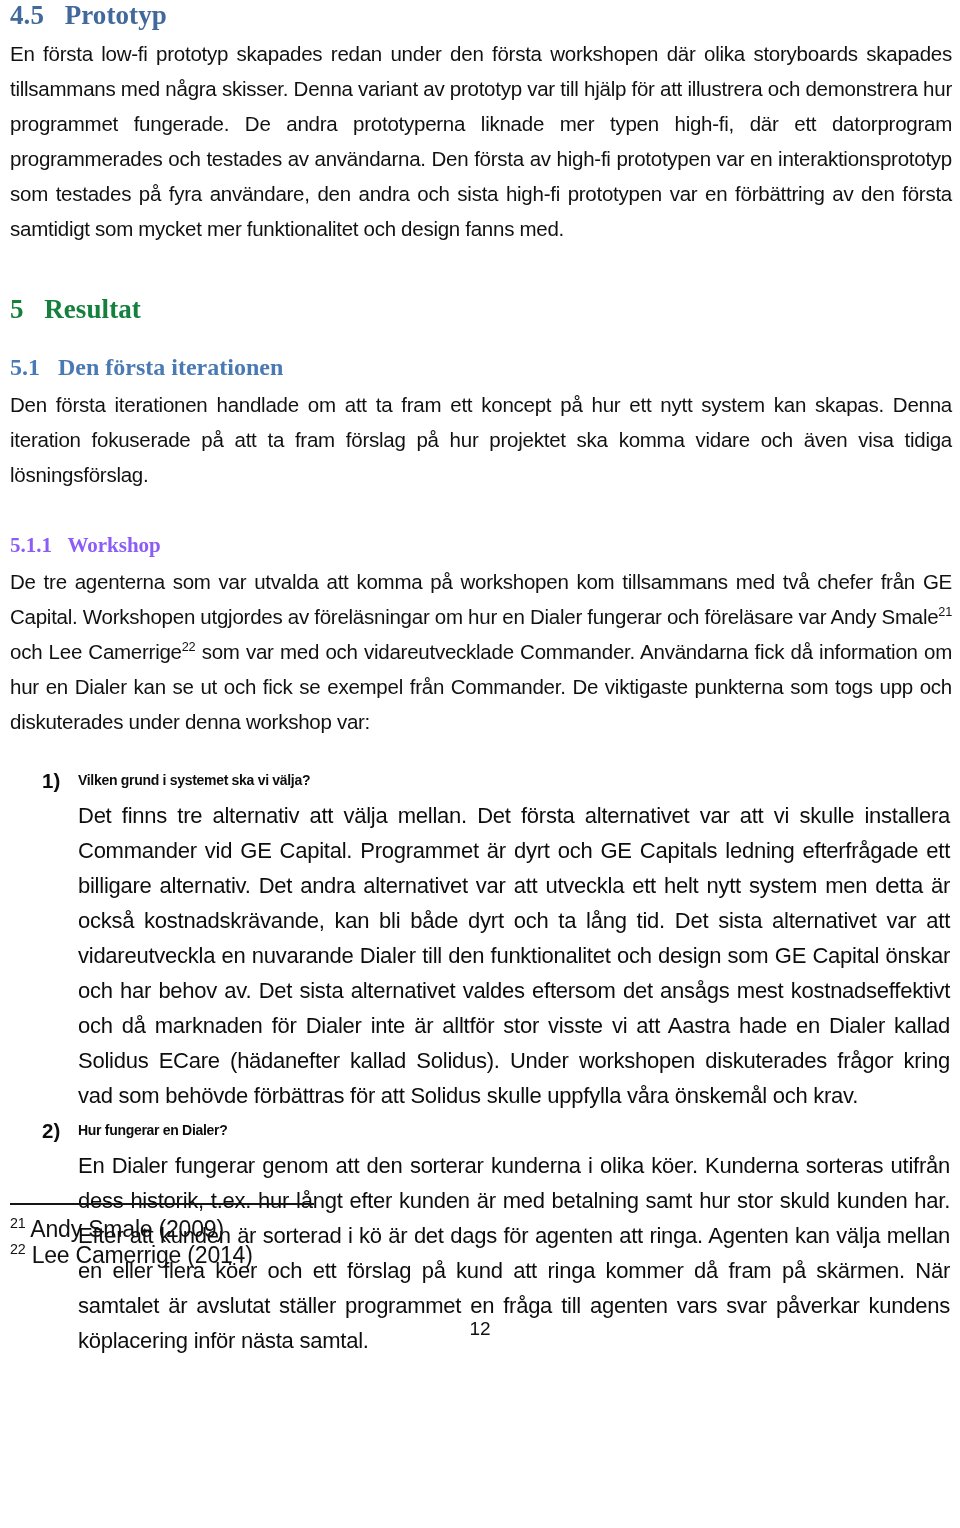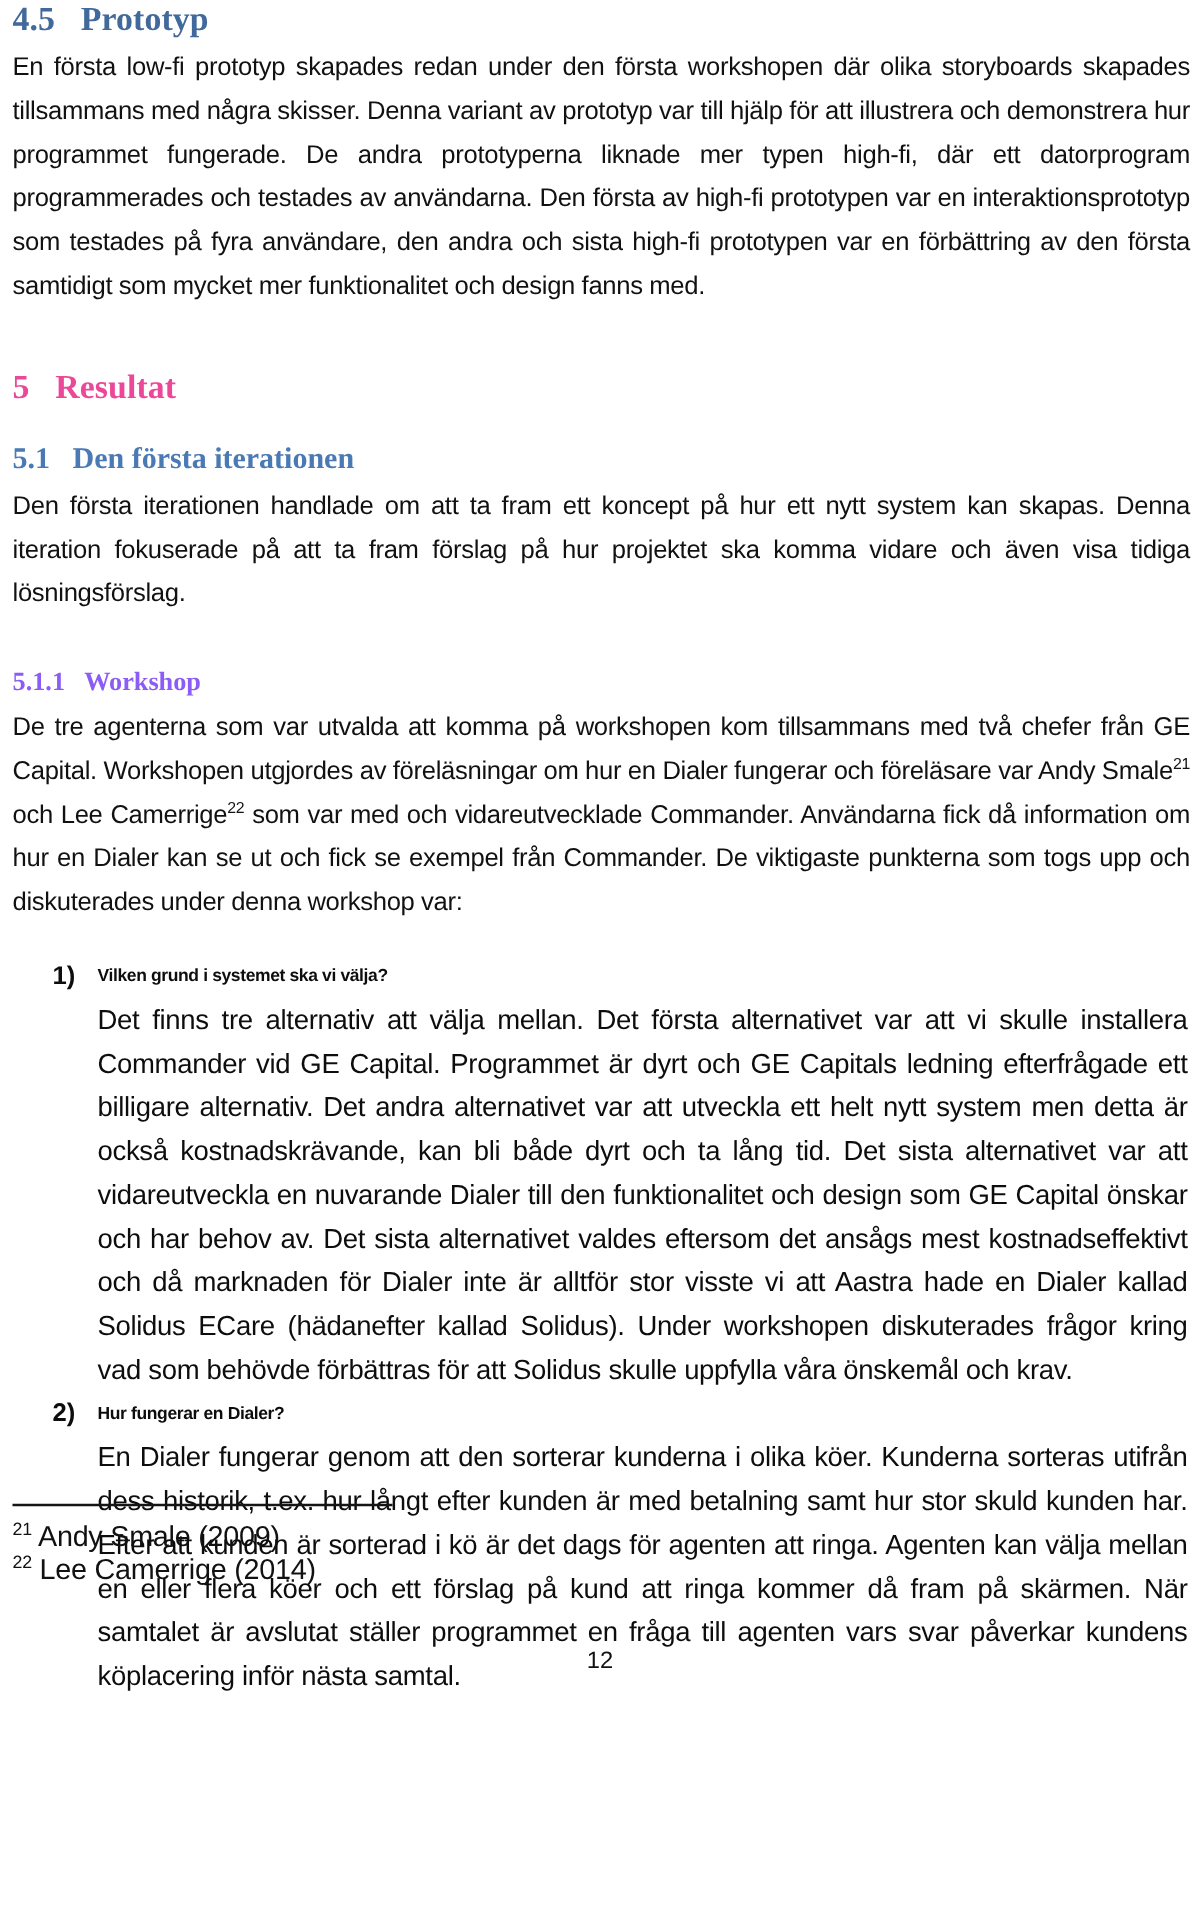--- a/index.html
+++ b/index.html
@@ -32,21 +32,21 @@
     padding: 0;
     line-height: 1.12;
     white-space: pre;
   }
   h2.h-lvl2 {            
     font-size: 27px;
     color: #41699b;
     letter-spacing: 0.1px;
   }
   h2.h-lvl2.dark {
-    color: #ec4899;
+    color: #15803d;
   }
   h3.h-lvl3 {            
     font-size: 24px;
     color: #4a7ab4;
   }
   h4.h-lvl4 {            
     font-size: 21px;
     color: #8b5cf6;
   }
 

